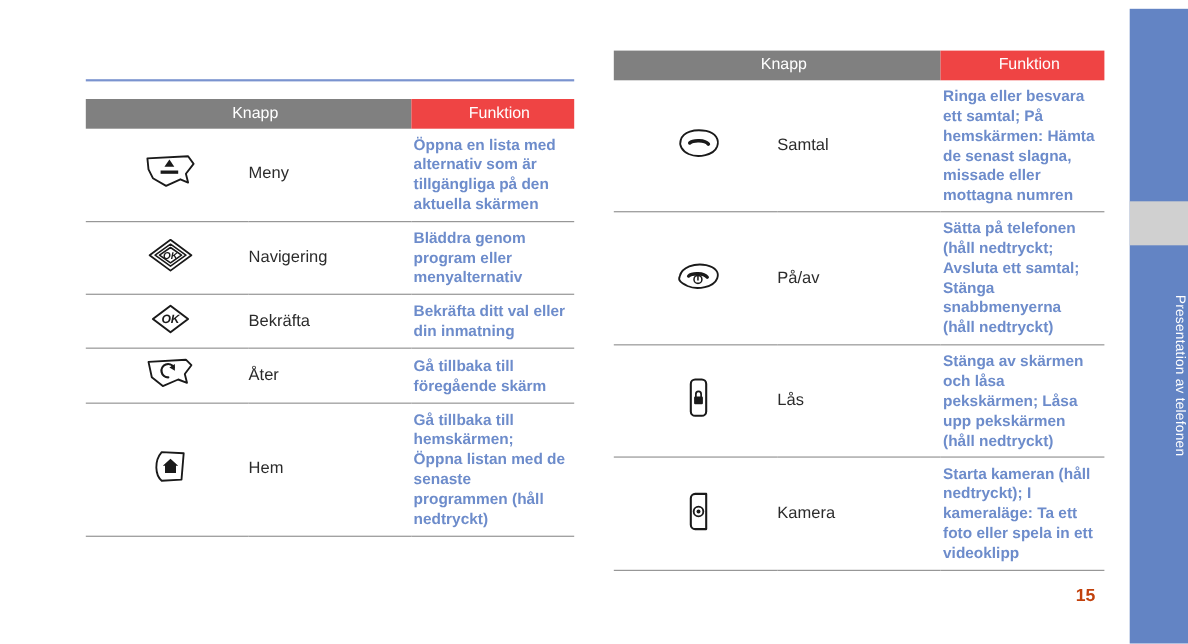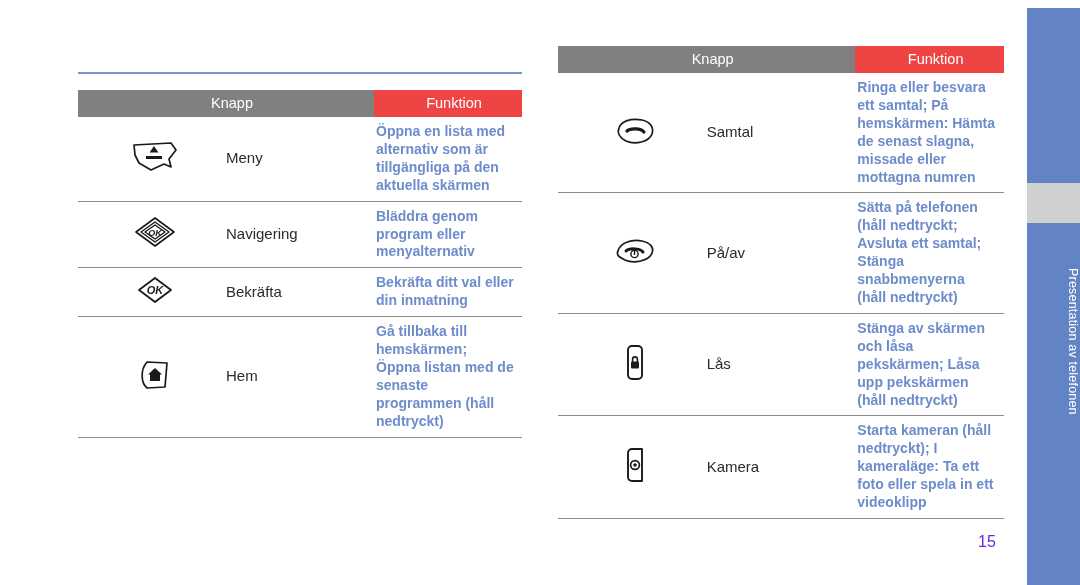--- a/index.html
+++ b/index.html
@@ -132,22 +132,22 @@
     line-height: 0;
     font-style: italic;
   }
 
   
   #page-number {
     position: absolute;
     left: 978px;
     top: 533px;
     font-size: 16px;
-    color: #6d28d9;
-    font-weight: normal;
+    color: #c2410c;
+    font-weight: bold;
   }
 </style>
 </head>
 <body>
 
 <div id="page">
 
   <div id="side-tab"></div>
   <div id="side-tab-gap"></div>
   <div id="side-tab-label">Presentation av telefonen</div>
@@ -198,20 +198,33 @@
             <svg width="44" height="28" viewBox="0 0 44 28">
               <path d="M22 2 L38 14 L22 26 L6 14 Z" fill="#ffffff" stroke="#1a1a1a" stroke-width="1.8" stroke-linejoin="round"></path>
               <text x="22" y="18" text-anchor="middle" font-family="Liberation Sans, sans-serif" font-size="11" font-weight="bold" fill="#1a1a1a">OK</text>
             </svg>
           </span>
         </td>
         <td class="c-name">Bekräfta</td>
         <td class="c-desc">Bekräfta ditt val eller din inmatning</td>
       </tr>
 
+      <tr>
+        <td class="c-icon">
+          <span class="icon-wrap">
+            <svg width="48" height="32" viewBox="0 0 48 32">
+              <path d="M4 6 L38 4 L43 9 L37 17 L39 25 L31 22 L17 28 L7 20 Z" fill="#ffffff" stroke="#1a1a1a" stroke-width="1.7" stroke-linejoin="round"></path>
+              <path d="M27 11 a6 6 0 1 0 -5 9" fill="none" stroke="#1a1a1a" stroke-width="2" stroke-linecap="round"></path>
+              <path d="M28 8 L28 14 L23 11 Z" fill="#1a1a1a"></path>
+            </svg>
+          </span>
+        </td>
+        <td class="c-name">Åter</td>
+        <td class="c-desc">Gå tillbaka till föregående skärm</td>
+      </tr>
 
 
       <tr>
         <td class="c-icon">
           <span class="icon-wrap">
             <svg width="42" height="34" viewBox="0 0 42 34">
               <path d="M13 4 L33 5 L31 29 L13 30 C7 25 6 12 13 4 Z" fill="#ffffff" stroke="#1a1a1a" stroke-width="1.7" stroke-linejoin="round"></path>
               <path d="M21 10 L28 16.5 L26 16.5 L26 23 L16 23 L16 16.5 L14 16.5 Z" fill="#1a1a1a"></path>
             </svg>
           </span>

